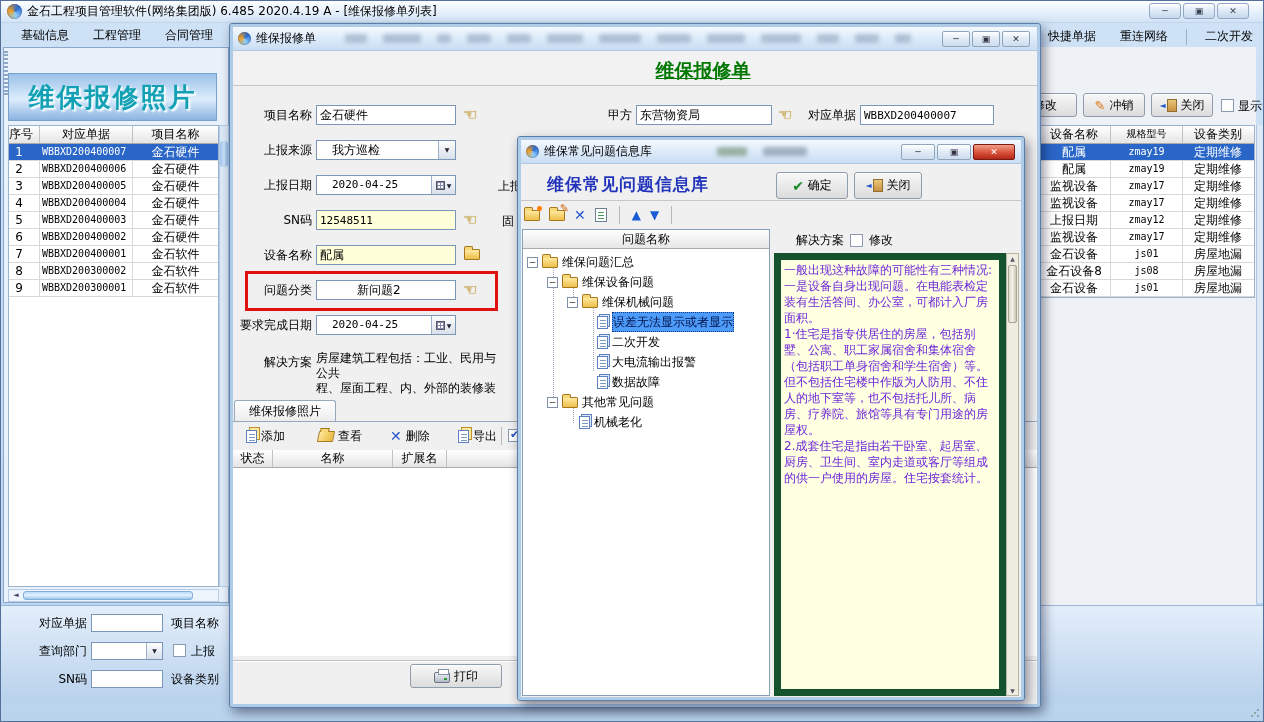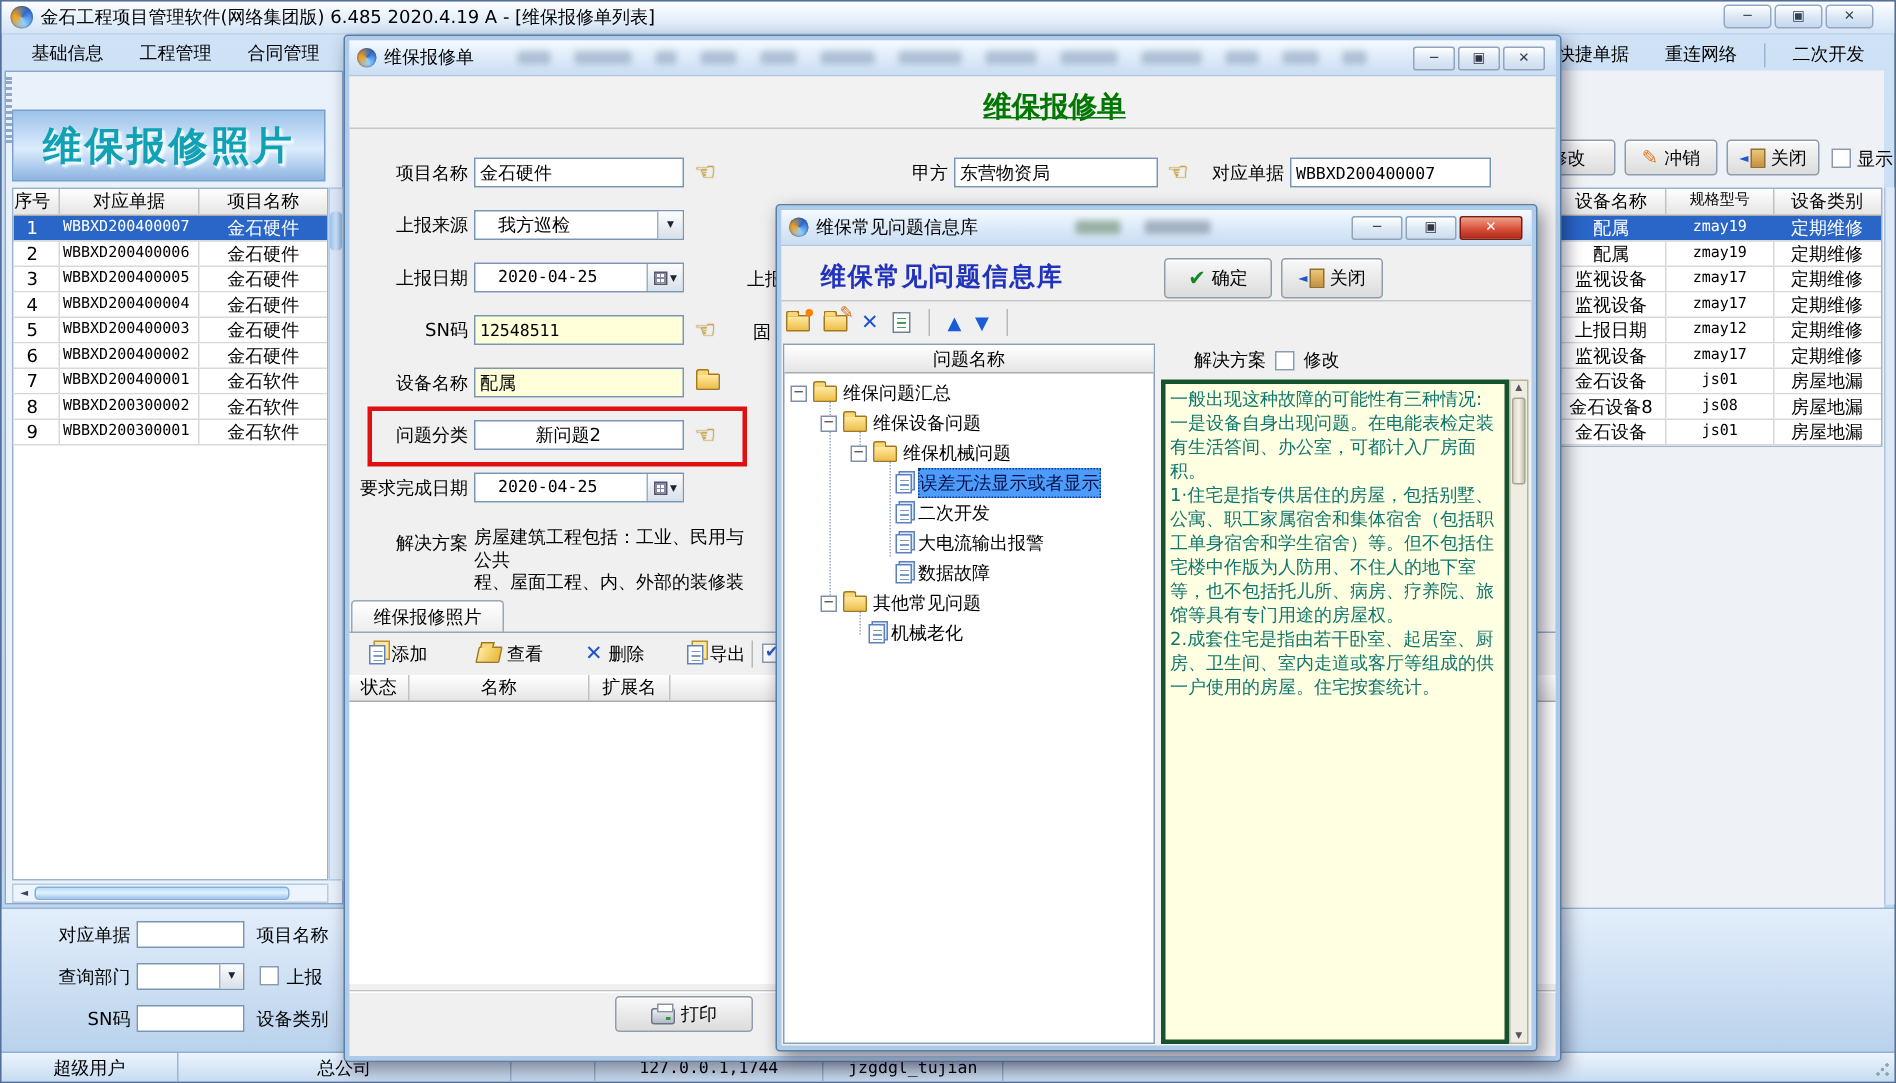--- a/index.html
+++ b/index.html
@@ -7,37 +7,37 @@
 #root{position:relative;width:1264px;height:722px;margin:0 auto;background:linear-gradient(#cfe2f6,#bad4ee);overflow:hidden;border:1px solid #52709a;font-size:12px;color:#000;}
 .abs{position:absolute;}
 
 
 .titlebar{left:0;top:0;width:100%;height:22px;background:linear-gradient(#fdfeff,#e7f1fc 50%,#d3e3f5);display:flex;align-items:center;gap:5px;padding:0 6px;border-bottom:1px solid #c2d6ea;}
 .app-icon{width:15px;height:15px;border-radius:50%;background:conic-gradient(from 40deg,#2a6ad0,#8fd0ff,#f0a020,#2a6ad0);box-shadow:inset 0 0 2px rgba(0,0,60,.6);flex:0 0 auto;}
 .win-controls{position:absolute;right:14px;top:2px;display:flex;gap:2px;}
 .wbtn{width:32px;height:16px;border:1px solid #92a8c4;border-radius:3px;background:linear-gradient(#ffffff,#dce8f5 50%,#c6d8ee);font-size:9px;line-height:14px;text-align:center;color:#334455;}
 .menu-left{left:2px;top:22px;height:24px;display:flex;align-items:center;padding-left:8px;gap:4px;}
 .menu-item{padding:3px 10px;white-space:nowrap;}
-.menu-right{right:10px;top:24px;display:flex;align-items:center;gap:4px;}
+.menu-right{right:0;top:24px;display:flex;align-items:center;gap:4px;}
 .menu-sep{width:1px;height:16px;background:#9ab4d2;margin:0 4px;}
 .mdi-controls{right:8px;top:49px;display:flex;gap:3px;}
 .mbtn{width:17px;height:14px;border:1px solid #a8a8a8;background:linear-gradient(#fbfbfb,#dedede);font-size:8px;line-height:12px;text-align:center;color:#444;border-radius:2px;}
 
 
 .left-panel{left:2px;top:46px;width:226px;height:556px;background:#e9f1fb;border:1px solid #8aa8cc;}
 .grip{left:3px;top:50px;width:4px;height:44px;border-left:2px dotted #8fa8c6;border-right:2px dotted #8fa8c6;}
 .lp-title{left:7px;top:72px;width:209px;height:48px;background:linear-gradient(#9cc2ea,#dcecfc 55%,#8cb4e2);border:1px solid #7aa0cc;display:flex;align-items:center;justify-content:center;font-size:26px;font-weight:bold;color:#12a0b4;letter-spacing:2px;text-shadow:1px 1px 0 #eefcff,2px 2px 2px #ffffff;}
 .lp-table{left:7px;top:124px;width:211px;height:462px;background:#fff;border:1px solid #9ab2cc;overflow:hidden;}
 .thead{display:flex;height:18px;background:linear-gradient(#ffffff,#e5e5e5);border-bottom:1px solid #aaa;}
 .th{border-right:1px solid #c2c2c2;text-align:center;line-height:17px;overflow:hidden;white-space:nowrap;}
 .trow{display:flex;height:17px;border-bottom:1px solid #d8d8d8;background:#fff;}
 .trow.sel{background:#2a66c8;color:#fff;}
 .tcell{border-right:1px solid #d8d8d8;line-height:16px;overflow:hidden;white-space:nowrap;}
 .trow.sel .tcell{border-right-color:#2a66c8;}
-.lpT .th:nth-child(1),.lpT .tcell:nth-child(1){width:31px;text-align:center;padding-right:5px;}
+.lpT .th:nth-child(1),.lpT .tcell:nth-child(1){width:31px;text-align:right;padding-right:16px;}
 .lpT .th:nth-child(2),.lpT .tcell:nth-child(2){width:93px;}
 .lpT .tcell:nth-child(2){font-family:"DejaVu Sans Mono","Liberation Mono",monospace;font-size:10px;padding-left:2px;display:flex;align-items:center;}
 .lpT .th:nth-child(3),.lpT .tcell:nth-child(3){width:85px;text-align:center;border-right:none;}
 .lp-vscroll{left:218px;top:124px;width:10px;height:462px;background:#dce9f8;border:1px solid #b6cce4;}
 .lp-vthumb{left:219px;top:140px;width:8px;height:26px;background:linear-gradient(90deg,#9cc4ee,#cfe4fa,#8ab4e4);border-radius:3px;}
 .lp-hscroll{left:7px;top:588px;width:211px;height:13px;background:#eef4fb;border:1px solid #b6cce4;display:flex;align-items:center;}
 .hs-arrow{width:14px;height:11px;font-size:7px;line-height:11px;text-align:center;color:#446;}
 .hs-thumb{height:9px;width:170px;background:linear-gradient(#b8dcf8,#e2f2ff 45%,#9cc8ee);border:1px solid #84aed8;border-radius:3px;}
 
 
@@ -127,21 +127,21 @@
 .tree-panel{position:absolute;left:4px;top:92px;width:248px;height:467px;background:#fff;border:1px solid #8aa0b8;}
 .tree-header{height:19px;background:linear-gradient(#ffffff,#e5e5e5);border-bottom:1px solid #aaa;text-align:center;line-height:18px;}
 .tree-row{display:flex;align-items:center;height:20px;gap:4px;position:relative;}
 .toggle{width:11px;height:11px;border:1px solid #8090a8;background:#fff;font-size:9px;line-height:8px;text-align:center;color:#333;flex:0 0 auto;}
 .ico-doc{position:relative;display:inline-block;width:11px;height:13px;background:#fff;border:1px solid #5c80c0;box-shadow:2px -2px 0 -1px #dce8f8,2px -2px 0 0 #5c80c0;flex:0 0 auto;}
 .ico-doc::before{content:"";position:absolute;left:2px;top:3px;right:1px;height:7px;background:repeating-linear-gradient(#7a9ac0 0 1px,transparent 1px 3px);}
 .tlabel{white-space:nowrap;overflow:hidden;line-height:18px;}
 .tlabel.sel{background:#4d9bfa;border:1px dotted #103a80;color:#00124a;max-width:150px;}
 .dot-v{position:absolute;width:1px;border-left:1px dotted #9aa8ba;}
 .sol-header{position:absolute;left:256px;top:92px;width:244px;height:22px;display:flex;align-items:center;gap:6px;padding-left:22px;}
-.sol-area{position:absolute;left:256px;top:116px;width:232px;height:443px;background:#ffffe1;border:3px solid #14532d;padding:2px 3px;font-size:12px;line-height:16px;white-space:pre-line;overflow:hidden;color:#0f766e;}
+.sol-area{position:absolute;left:256px;top:116px;width:232px;height:443px;background:#ffffe1;border:7px solid #14532d;padding:2px 3px;font-size:12px;line-height:16px;white-space:pre-line;overflow:hidden;color:#6d28d9;}
 .sol-scroll{position:absolute;left:488px;top:116px;width:13px;height:443px;background:#efede2;border:1px solid #b8b4a4;display:flex;flex-direction:column;align-items:center;justify-content:space-between;padding:1px 0;}
 .ssa{font-size:6px;color:#556;}
 .sol-thumb{position:absolute;left:490px;top:128px;width:9px;height:58px;background:linear-gradient(90deg,#dcd8c8,#f4f2e8,#c8c4b0);border:1px solid #a8a494;border-radius:2px;}
 </style>
 </head>
 <body>
 
 <div id="root">
 
   <div class="abs titlebar">
@@ -317,28 +317,20 @@
         </div>
         <div class="trow">
           <span class="tcell">金石设备</span>
           <span class="tcell">js01</span>
           <span class="tcell">房屋地漏</span>
         </div>
       </div>
   </div>
   <div class="abs right-scroll"></div>
 
-  <div class="abs statusbar">
-    <span class="scell" style="width:118px;">超级用户</span>
-    <span class="scell" style="width:222px;">总公司</span>
-    <span class="scell" style="width:56px;"></span>
-    <span class="scell" style="width:152px;font-family:'DejaVu Sans Mono','Liberation Mono',monospace;font-size:11px;">127.0.0.1,1744</span>
-    <span class="scell" style="width:120px;font-family:'DejaVu Sans Mono','Liberation Mono',monospace;font-size:11px;">jzgdgl_tujian</span>
-    <span class="scell" style="flex:1;border-right:none;"></span>
-  </div>
   <div class="sgrip"></div>
 
   <div class="dialog" id="dlg1">
     <div class="dtitle">
       <span class="app-icon" style="width:13px;height:13px;"></span>
       <span>维保报修单</span>
       <span class="blobs">
         <span class="blob" style="width:22px;"></span>
           <span class="blob" style="width:38px;"></span>
         <span class="blob" style="width:14px;"></span>

